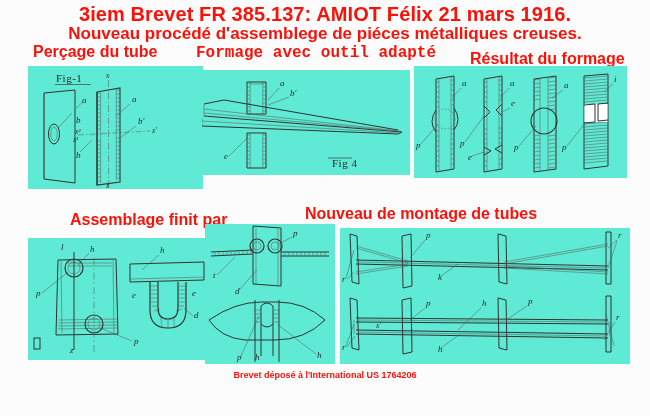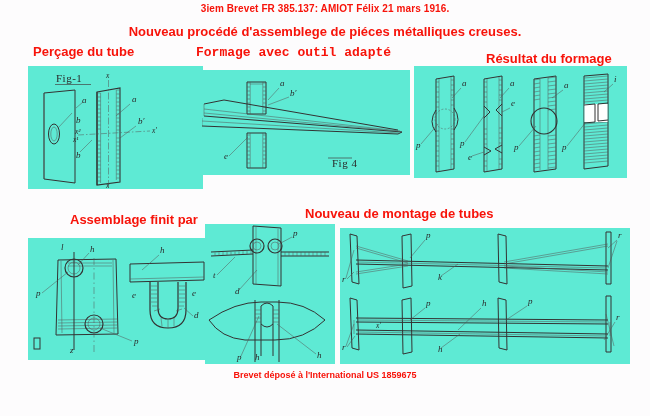--- a/index.html
+++ b/index.html
@@ -10,42 +10,42 @@
     overflow:hidden;
     position:relative;
   }
   .page{
     position:absolute;inset:0;
     background:#fdfcfd;
   }
   .title{
     position:absolute;left:0;top:3px;width:100%;
     text-align:center;
-    font-size:10px;font-weight:bold;
+    font-size:20px;font-weight:bold;
     color:#f7130a;
     letter-spacing:.1px;
     white-space:nowrap;
   }
   .subtitle{
     position:absolute;left:0;top:24px;width:100%;
     text-align:center;
-    font-size:13px;font-weight:bold;
+    font-size:17px;font-weight:bold;
     color:#f7130a;
     white-space:nowrap;
   }
   .sec{
     position:absolute;
-    font-size:13px;font-weight:bold;
+    font-size:16px;font-weight:bold;
     color:#f7130a;
     white-space:nowrap;
     line-height:14px;
   }
   .sec-h1{left:33px;top:45px;}
   .sec-h2{left:196px;top:46px;font-family:Liberation Mono, monospace;}
-  .sec-h3{left:446px;top:52px;padding-left:40px;}
+  .sec-h3{left:430px;top:52px;padding-left:40px;}
   .sec-h4{left:30px;top:213px;text-align:left;margin-left:40px;}
   .sec-h5{left:305px;top:207px;}
   .footer{
     position:absolute;left:0;top:370px;width:100%;
     text-align:center;
     font-size:9px;font-weight:bold;
     color:#f7130a;
     white-space:nowrap;
   }
   .fig{
@@ -638,15 +638,15 @@
         <text class="lbl-s" x="36" y="34">x′</text>
         <text class="lbl" x="2" y="56">r</text>
         <line class="vthin" x1="6" y1="52" x2="14" y2="30"></line>
         <line class="vthin" x1="7" y1="53" x2="15" y2="42"></line>
         <text class="lbl" x="276" y="26">r</text>
         <line class="vthin" x1="275" y1="28" x2="264" y2="46"></line>
       </g>
     </svg>
   </div>
 
-  <div class="footer">Brevet déposé à l'International US 1859675</div>
+  <div class="footer">Brevet déposé à l'International US 1764206</div>
 
 </div>
 
 </body></html>

